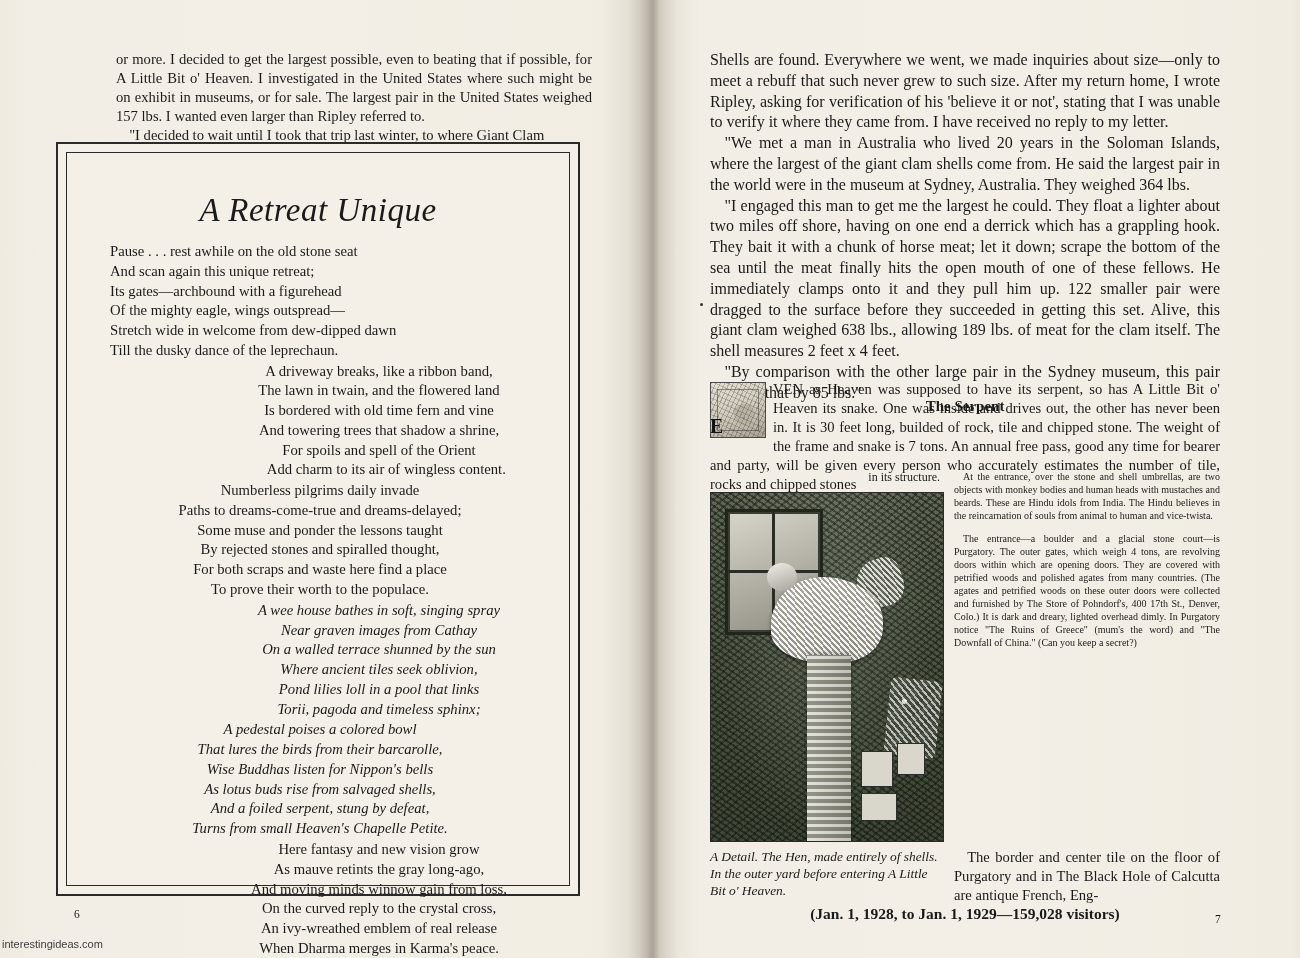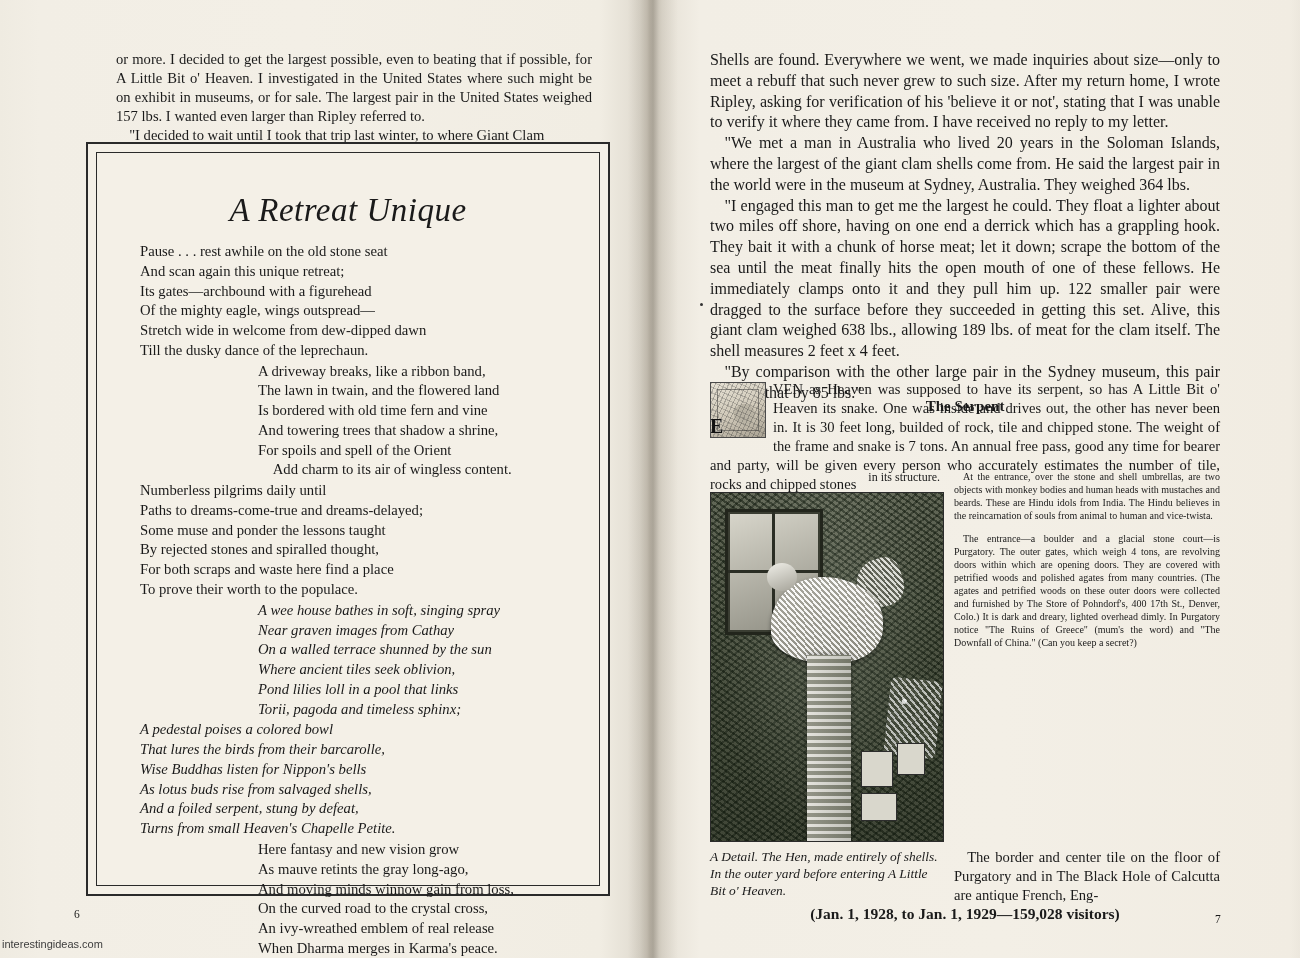--- a/index.html
+++ b/index.html
@@ -59,21 +59,21 @@
   #left-intro {
     left: 76px;
     top: 50px;
     width: 516px;
   }
   #left-intro p { text-indent: 0; margin-left: 40px; }
   #left-intro p + p { text-indent: 0.9em; }
 
   .poem-box {
     position: absolute;
-    left: 86px;
+    left: 56px;
     top: 142px;
     width: 524px;
     height: 754px;
     border: 2px solid #2a2a2a;
     background: #f4f0e7;
     box-sizing: border-box;
   }
   .poem-box-inner {
     position: absolute;
     inset: 8px;
@@ -93,21 +93,21 @@
   }
   .poem-body {
     position: absolute;
     top: 98px;
     left: 52px;
     width: 420px;
     font-size: 14.7px;
     line-height: 1.345;
   }
   .stanza { margin: 0 0 0 0; }
-  .stanza + .stanza { margin-top: 1px; }
+  .stanza + .stanza { margin-top: 1px; text-align: center; }
   .stanza .ln { white-space: pre-wrap; display: block; }
   .stanza.indent-1 { margin-left: 118px; }
   .stanza.italic .ln { font-style: italic; }
   .folio {
     position: absolute;
     font-size: 11.5px;
     font-family: "Liberation Serif", serif;
   }
   #folio-left { left: 74px; top: 908px; }
   #folio-right { left: 1215px; top: 913px; }
@@ -372,21 +372,21 @@
         <div class="stanza indent-1">
           <span class="ln">A driveway breaks, like a ribbon band,</span>
           <span class="ln">The lawn in twain, and the flowered land</span>
           <span class="ln">Is bordered with old time fern and vine</span>
           <span class="ln">And towering trees that shadow a shrine,</span>
           <span class="ln">For spoils and spell of the Orient</span>
           <span class="ln">    Add charm to its air of wingless content.</span>
         </div>
 
         <div class="stanza">
-          <span class="ln">Numberless pilgrims daily until</span>
+          <span class="ln">Numberless pilgrims daily invade</span>
           <span class="ln">Paths to dreams-come-true and dreams-delayed;</span>
           <span class="ln">Some muse and ponder the lessons taught</span>
           <span class="ln">By rejected stones and spiralled thought,</span>
           <span class="ln">For both scraps and waste here find a place</span>
           <span class="ln">To prove their worth to the populace.</span>
         </div>
 
         <div class="stanza indent-1 italic">
           <span class="ln">A wee house bathes in soft, singing spray</span>
           <span class="ln">Near graven images from Cathay</span>
@@ -402,21 +402,21 @@
           <span class="ln">Wise Buddhas listen for Nippon's bells</span>
           <span class="ln">As lotus buds rise from salvaged shells,</span>
           <span class="ln">And a foiled serpent, stung by defeat,</span>
           <span class="ln">Turns from small Heaven's Chapelle Petite.</span>
         </div>
 
         <div class="stanza indent-1">
           <span class="ln">Here fantasy and new vision grow</span>
           <span class="ln">As mauve retints the gray long-ago,</span>
           <span class="ln">And moving minds winnow gain from loss,</span>
-          <span class="ln">On the curved road to the crystal cross,</span>
+          <span class="ln">On the curved reply to the crystal cross,</span>
           <span class="ln">An ivy-wreathed emblem of real release</span>
           <span class="ln">When Dharma merges in Karma's peace.</span>
         </div>
 
       </div>
     </div>
 
     <div class="folio" id="folio-left">6</div>
   </div>
 

